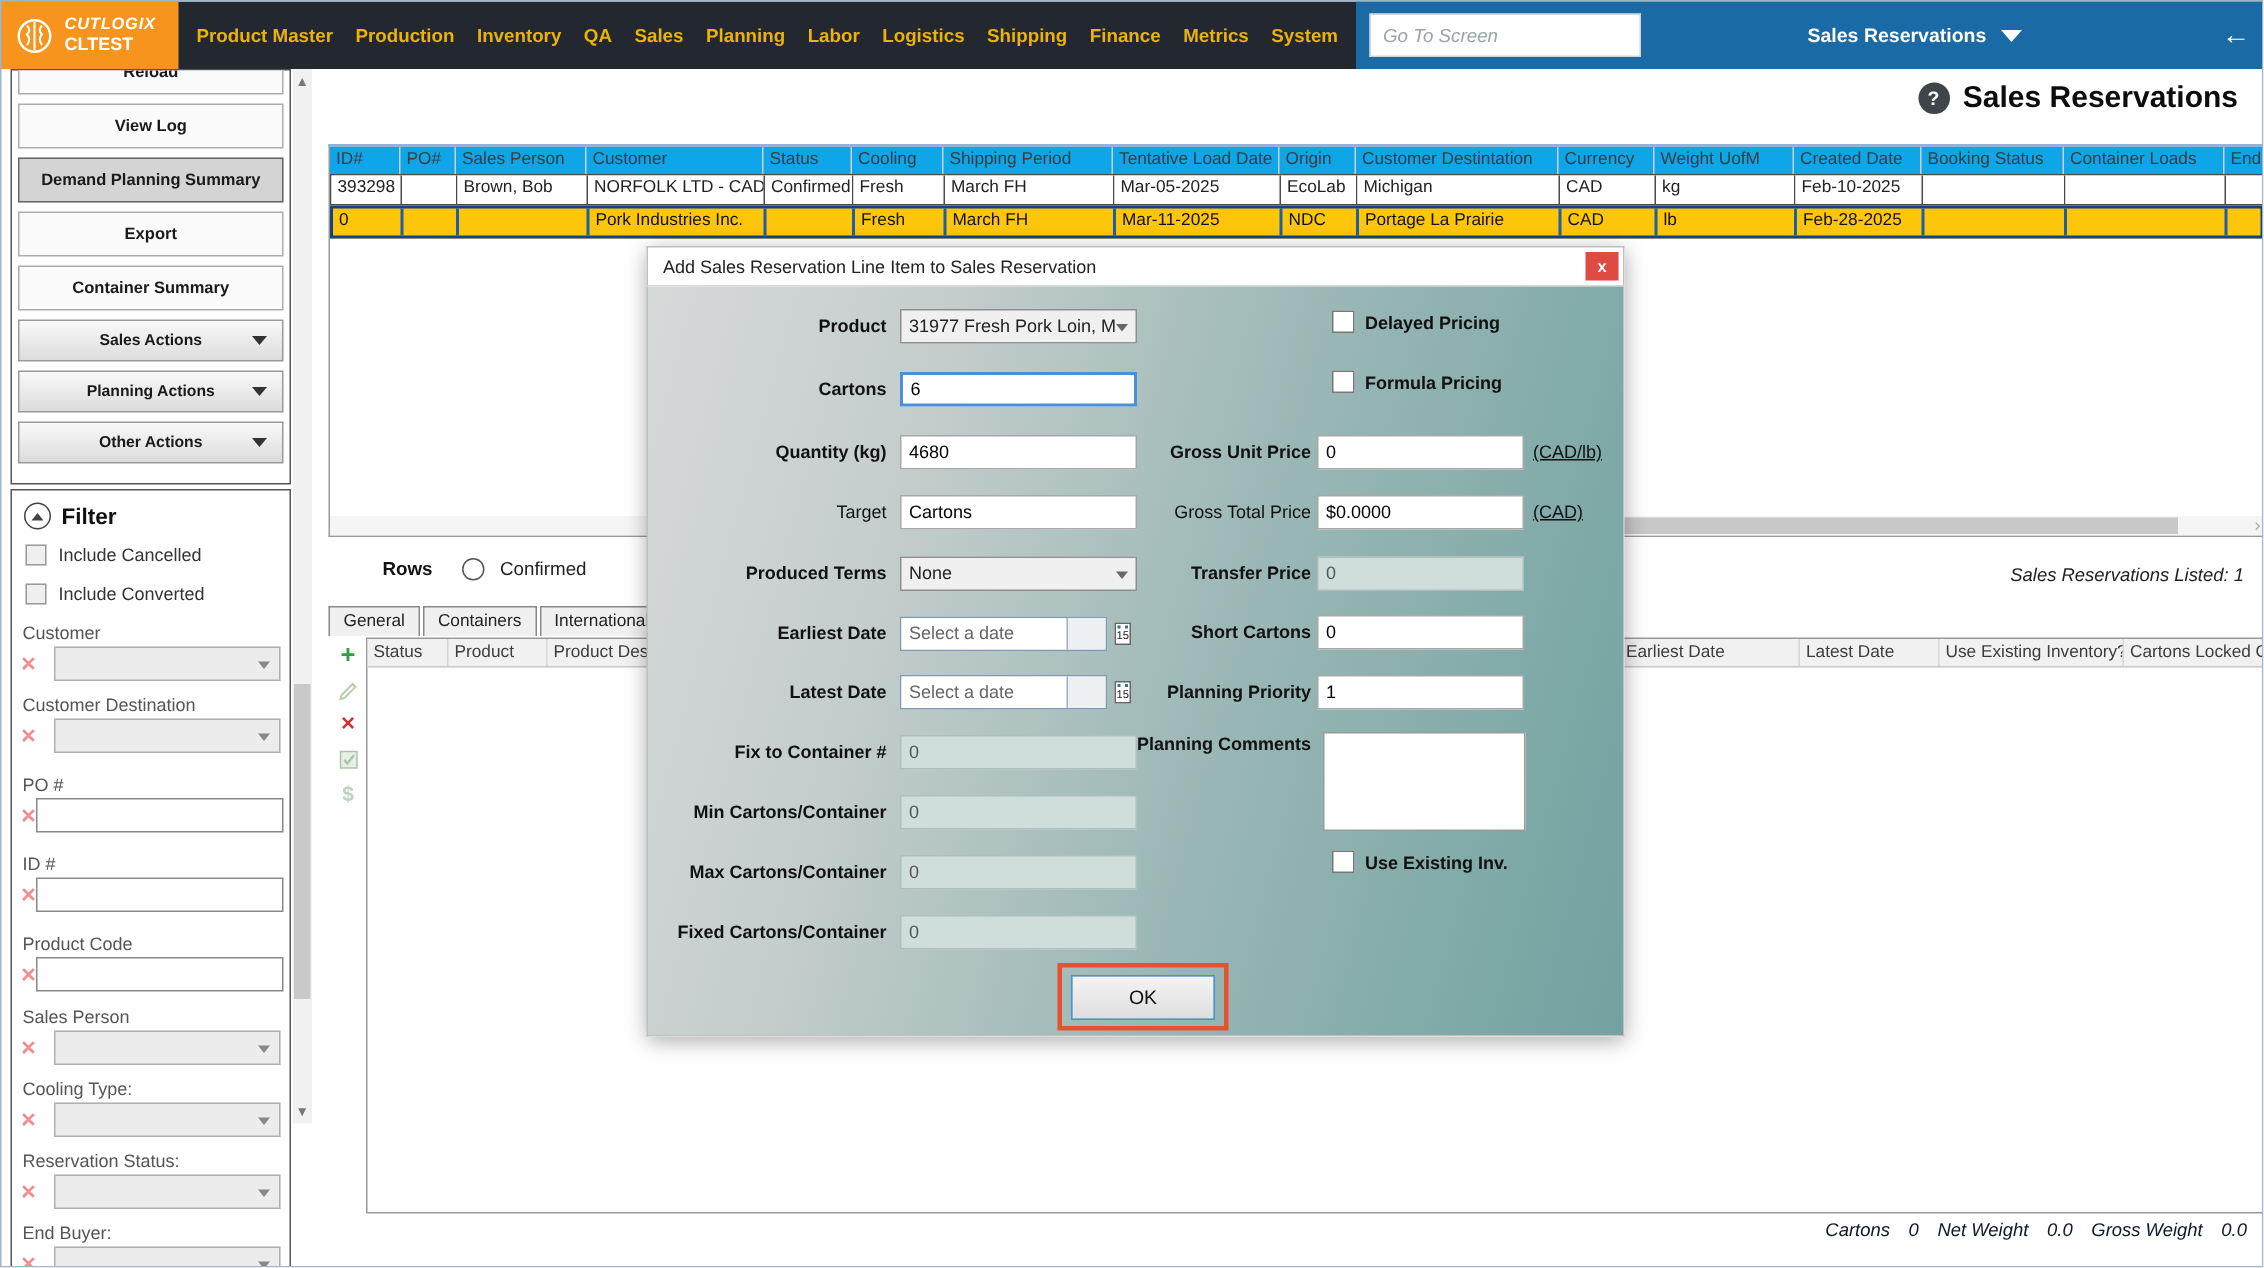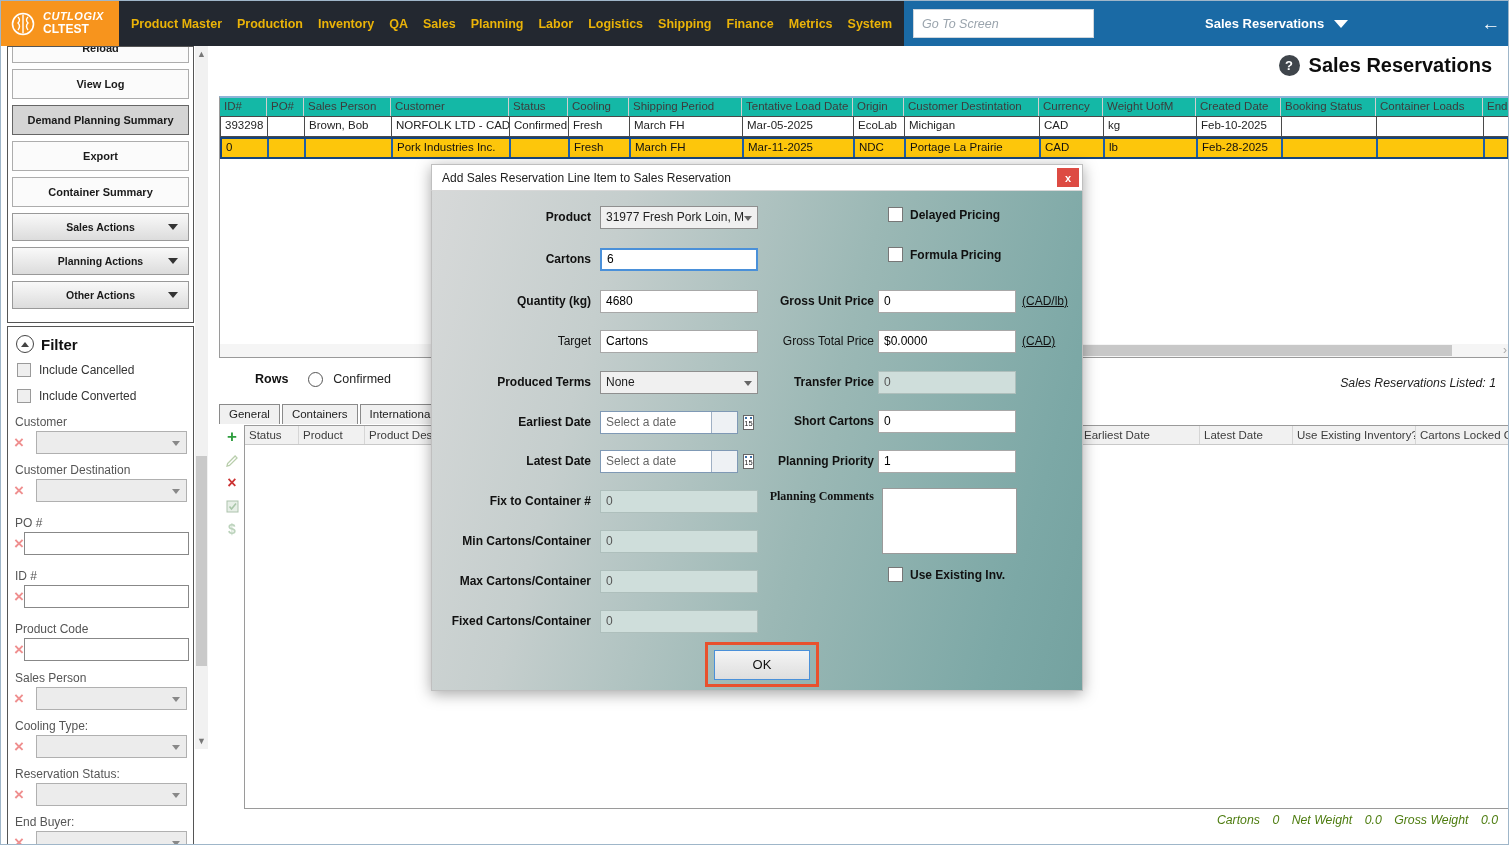--- a/index.html
+++ b/index.html
@@ -58,21 +58,21 @@
   .f-input { flex:1; height:23px; border:1px solid #888; background:#fff; font-family:"Liberation Sans",sans-serif; font-size:12px; padding:0 4px; }
 
   
   #title-row { position:absolute; right:16px; top:53px; display:flex; align-items:center; gap:9px; }
   #help-icon { width:21px; height:21px; border-radius:50%; background:#3f454b; color:#fff; font-size:13px; font-weight:bold; display:flex; align-items:center; justify-content:center; cursor:pointer; }
   #page-title { font-size:20px; font-weight:bold; color:#0d0d0d; }
 
   
   #grid-box { position:absolute; left:218px; top:95px; width:1291px; height:262px; border:1px solid #9a9a9a; border-top:2px solid #8eb4d8; background:#fff; overflow:hidden; }
   .tt-row { display:flex; white-space:nowrap; }
-  .tt-row.header { background:#14b8a6; height:18px; }
+  .tt-row.header { background:#0ea5e9; height:18px; }
   .tt-row.header .tt-cell { border-right:1px solid #cfcfcf; color:#3c3c3c; font-size:11.5px; padding:2px 4px; cursor:pointer; }
   .tt-cell { flex:0 0 auto; overflow:hidden; white-space:nowrap; }
   .r-plain { height:21px; border:1px solid #4a4a4a; }
   .r-plain .tt-cell { border-right:1px solid #4a4a4a; font-size:11.5px; color:#222; padding:2px 4px; background:#fff; cursor:default; }
   .r-selected { height:22px; border:2px solid #14447e; background:#fdc60b; }
   .r-selected .tt-cell { border-right:2px solid #1f5fa6; font-size:11.5px; color:#111; padding:2px 4px; cursor:default; }
   .w0{width:47px}.w1{width:37px}.w2{width:87px}.w3{width:118px}.w4{width:59px}.w5{width:61px}.w6{width:113px}.w7{width:111px}.w8{width:51px}.w9{width:135px}.w10{width:64px}.w11{width:93px}.w12{width:85px}.w13{width:95px}.w14{width:107px}.w15{width:90px}
   #hscroll { position:absolute; left:0; bottom:0; width:100%; height:13px; background:#f5f5f5; }
   #hscroll-thumb { position:absolute; left:412px; top:1px; width:820px; height:11px; background:#c8c8c8; cursor:pointer; }
   #hscroll-right { position:absolute; right:2px; top:0; font-size:12px; color:#aaa; line-height:13px; cursor:pointer; }
@@ -96,21 +96,21 @@
   .lt-ico { width:16px; height:16px; display:flex; align-items:center; justify-content:center; cursor:pointer; font-weight:bold; }
   #add-ico { color:#2f9e3f; font-size:17px; }
   #del-ico { color:#cc3333; font-size:16px; }
   #dollar-ico { color:#bcd3bc; font-size:14px; }
   #line-box { position:absolute; left:243px; top:424px; width:1266px; height:384px; border:1px solid #9a9a9a; background:#fff; overflow:hidden; }
   #line-header { display:flex; background:#f1f1f1; height:19px; border-bottom:1px solid #c9c9c9; }
   .lh-cell { flex:0 0 auto; font-size:11.5px; color:#3c3c3c; padding:3px 4px; border-right:1px solid #d6d6d6; overflow:hidden; white-space:nowrap; cursor:pointer; }
   .v0{width:54px}.v1{width:66px}.v2{width:715px}.v3{width:120px}.v4{width:93px}.v5{width:123px}.v6{width:170px}
 
   
-  #status-row { position:absolute; left:218px; top:812px; width:1279px; text-align:right; font-size:12.3px; font-style:italic; color:#4d7c0f; }
+  #status-row { position:absolute; left:218px; top:812px; width:1279px; text-align:right; font-size:12.3px; font-style:italic; color:#0f172a; }
   #status-row span { margin-left:9px; }
 
   
   #modal { position:absolute; left:430px; top:163px; width:652px; height:527px; z-index:20; box-shadow:0 3px 14px rgba(0,0,0,.35); }
   #modal-titlebar { position:relative; height:27px; background:#fff; border:1px solid #bfbfbf; border-bottom:1px solid #d8d8d8; display:flex; align-items:center; }
   #modal-title { font-size:12px; color:#222; margin-left:10px; }
   #modal-close { position:absolute; right:3px; top:3px; width:22px; height:19px; background:#dd4b43; color:#fff; font-size:11px; font-weight:bold; display:flex; align-items:center; justify-content:center; cursor:pointer; }
   #modal-body { position:relative; height:500px; background:linear-gradient(105deg,#d7d9d9 0%,#c5cecd 25%,#9bb8b5 58%,#7ca8a6 88%,#74a2a0 100%); border:1px solid #bfbfbf; border-top:none; }
   .m-row { position:absolute; left:0; display:flex; align-items:center; height:24px; }
   .m-label { width:168px; text-align:right; padding-right:9px; font-size:12px; color:#111; }
@@ -130,21 +130,21 @@
   .cal-num { font-size:7.5px; color:#222; line-height:9px; }
   .mr-row { position:absolute; left:310px; display:flex; align-items:center; height:24px; }
   .mr-label { width:136px; text-align:right; padding-right:4px; font-size:12px; color:#111; }
   .mr-input { width:138px; height:23px; border:1px solid #a8a8a8; background:#fff; font-family:"Liberation Sans",sans-serif; font-size:12px; padding:0 5px; }
   .mr-input.disabled { background:#cfdedb; border:1px solid #aebfbc; color:#555; }
   .m-unit { font-size:12px; color:#111; margin-left:6px; white-space:nowrap;text-decoration:underline; }
   .m-check { position:absolute; display:flex; align-items:center; gap:7px; cursor:pointer; }
   .m-check .cb { background:#fff; border:1px solid #777; width:15px; height:15px; }
   .m-chklabel { font-size:12px; color:#111; }
   #comments-box { position:absolute; left:450px; top:297px; width:135px; height:66px; background:#fff; border:1px solid #9a9a9a; font-family:"Liberation Sans",sans-serif; font-size:12px; resize:none; }
-  #comments-label { position:absolute; left:310px; top:298px; width:136px; text-align:right; padding-right:4px; font-size:12px; font-weight:bold; color:#111;font-family:Liberation Serif, serif; }
+  #comments-label { position:absolute; left:310px; top:298px; width:136px; text-align:right; padding-right:4px; font-size:12px; font-weight:bold; color:#111; }
   #ok-annotation { position:absolute; left:273px; top:451px; width:114px; height:45px; border:3px solid #E8512D; display:flex; align-items:center; justify-content:center; }
   #ok-button { width:96px; height:30px; background:linear-gradient(#f4f4f4,#dedede); border:1px solid #4a90d9; font-family:"Liberation Sans",sans-serif; font-size:13px; color:#111; cursor:pointer; }
 </style>
 </head>
 <body>
 
 <div id="screen">
 
   <div id="topbar">
     <div id="logo">

